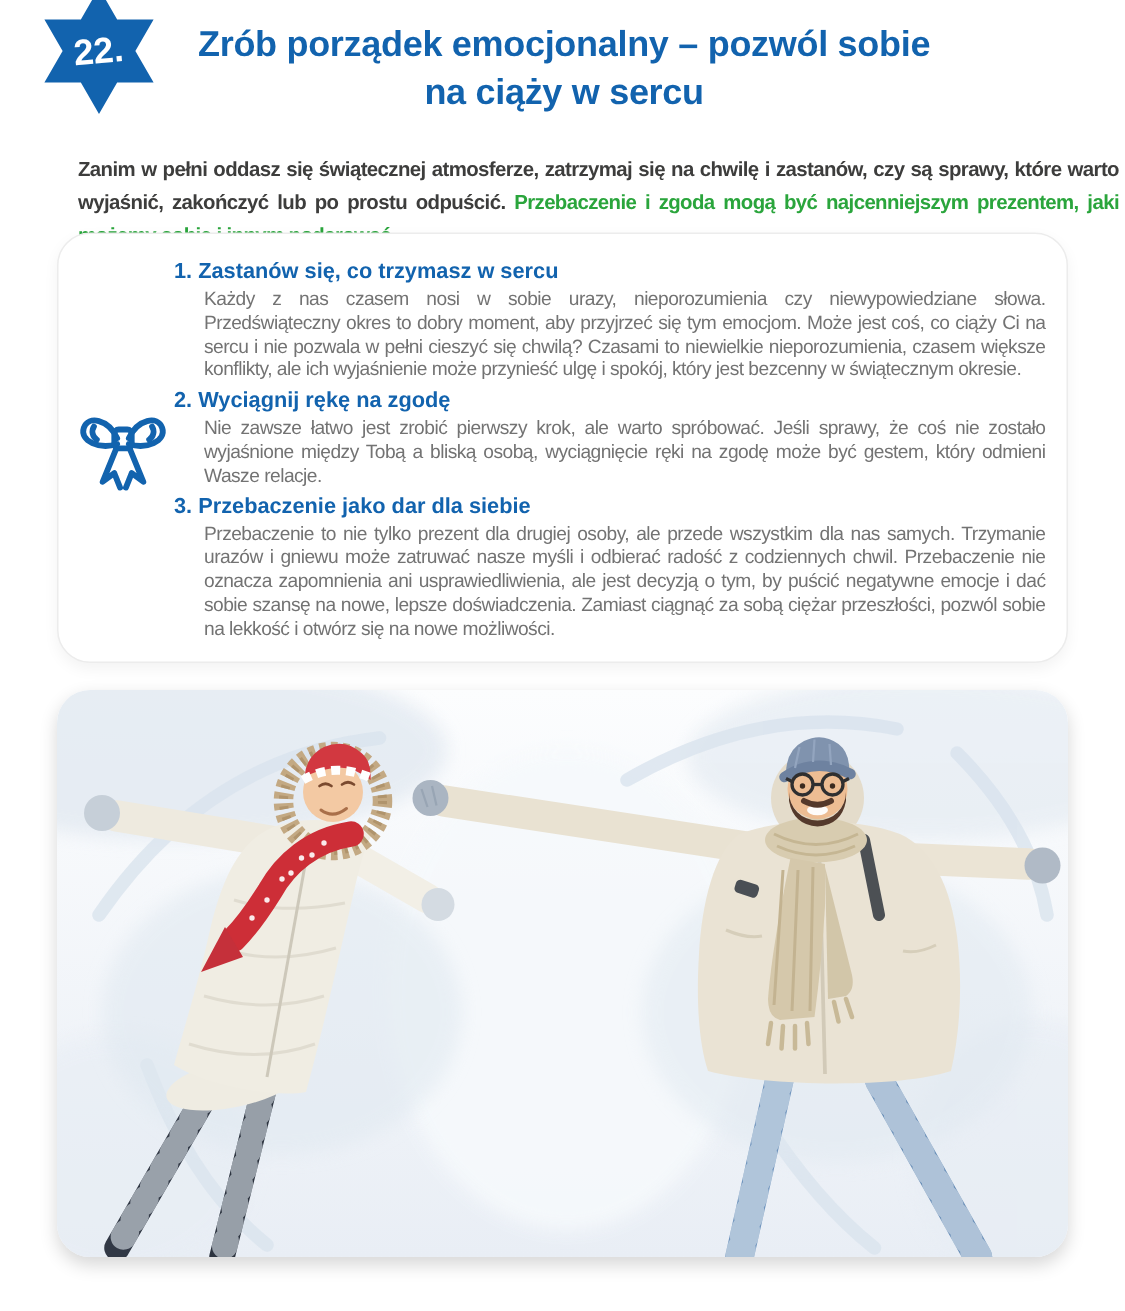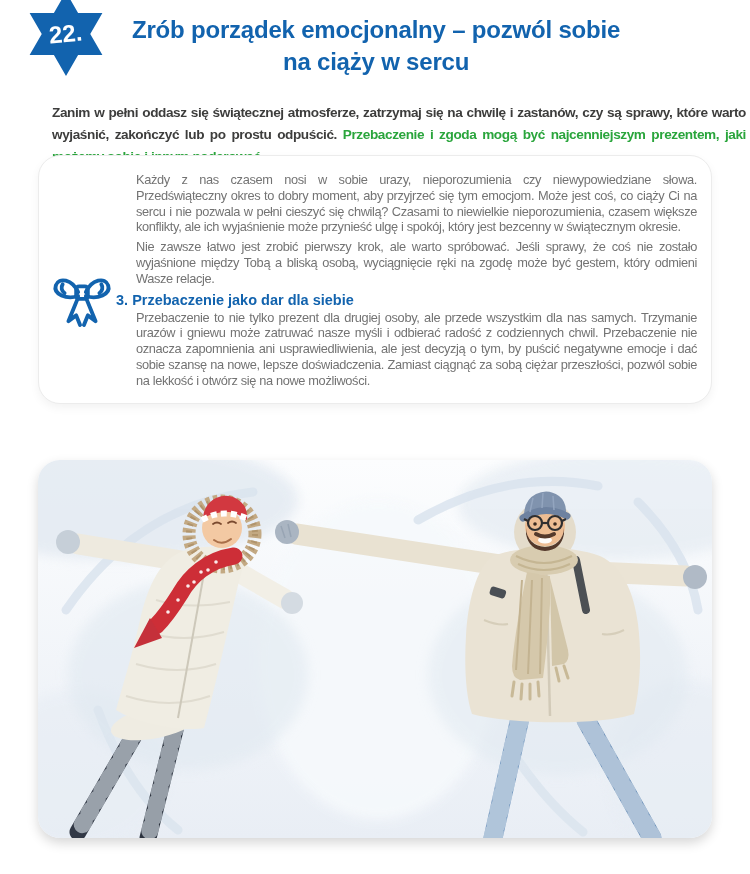--- a/index.html
+++ b/index.html
@@ -57,23 +57,25 @@
       <path d="M28,28 C22,15 8,12 5,21 C2,30 16,36 28,32"></path>
       <path d="M12,20 C10,23 11,27 14,29"></path>
       <path d="M36,28 C42,15 56,12 59,21 C62,30 48,36 36,32"></path>
       <path d="M52,20 C54,23 53,27 50,29"></path>
       <rect x="26" y="22" width="12" height="13" rx="3"></rect>
       <path d="M27,36 L18,58 L26,52 L30,62"></path>
       <path d="M37,36 L46,58 L38,52 L34,62"></path>
     </svg>
 
     <div class="item">
+      <p class="item-heading"><span>1.</span> <span>Zastanów się, co trzymasz w sercu</span></p>
       <p class="item-body">Każdy z nas czasem nosi w sobie urazy, nieporozumienia czy niewypowiedziane słowa. Przedświąteczny okres to dobry moment, aby przyjrzeć się tym emocjom. Może jest coś, co ciąży Ci na sercu i nie pozwala w pełni cieszyć się chwilą? Czasami to niewielkie nieporozumienia, czasem większe konflikty, ale ich wyjaśnienie może przynieść ulgę i spokój, który jest bezcenny w świątecznym okresie.</p>
     </div>
     <div class="item">
+      <p class="item-heading"><span>2.</span> <span>Wyciągnij rękę na zgodę</span></p>
       <p class="item-body">Nie zawsze łatwo jest zrobić pierwszy krok, ale warto spróbować. Jeśli sprawy, że coś nie zostało wyjaśnione między Tobą a bliską osobą, wyciągnięcie ręki na zgodę może być gestem, który odmieni Wasze relacje.</p>
     </div>
     <div class="item">
       <p class="item-heading"><span>3.</span> <span>Przebaczenie jako dar dla siebie</span></p>
       <p class="item-body">Przebaczenie to nie tylko prezent dla drugiej osoby, ale przede wszystkim dla nas samych. Trzymanie urazów i gniewu może zatruwać nasze myśli i odbierać radość z codziennych chwil. Przebaczenie nie oznacza zapomnienia ani usprawiedliwienia, ale jest decyzją o tym, by puścić negatywne emocje i dać sobie szansę na nowe, lepsze doświadczenia. Zamiast ciągnąć za sobą ciężar przeszłości, pozwól sobie na lekkość i otwórz się na nowe możliwości.</p>
     </div>
   </section>
 
   <figure class="photo">
     <svg viewBox="0 0 674 378" preserveAspectRatio="none" aria-hidden="true">

